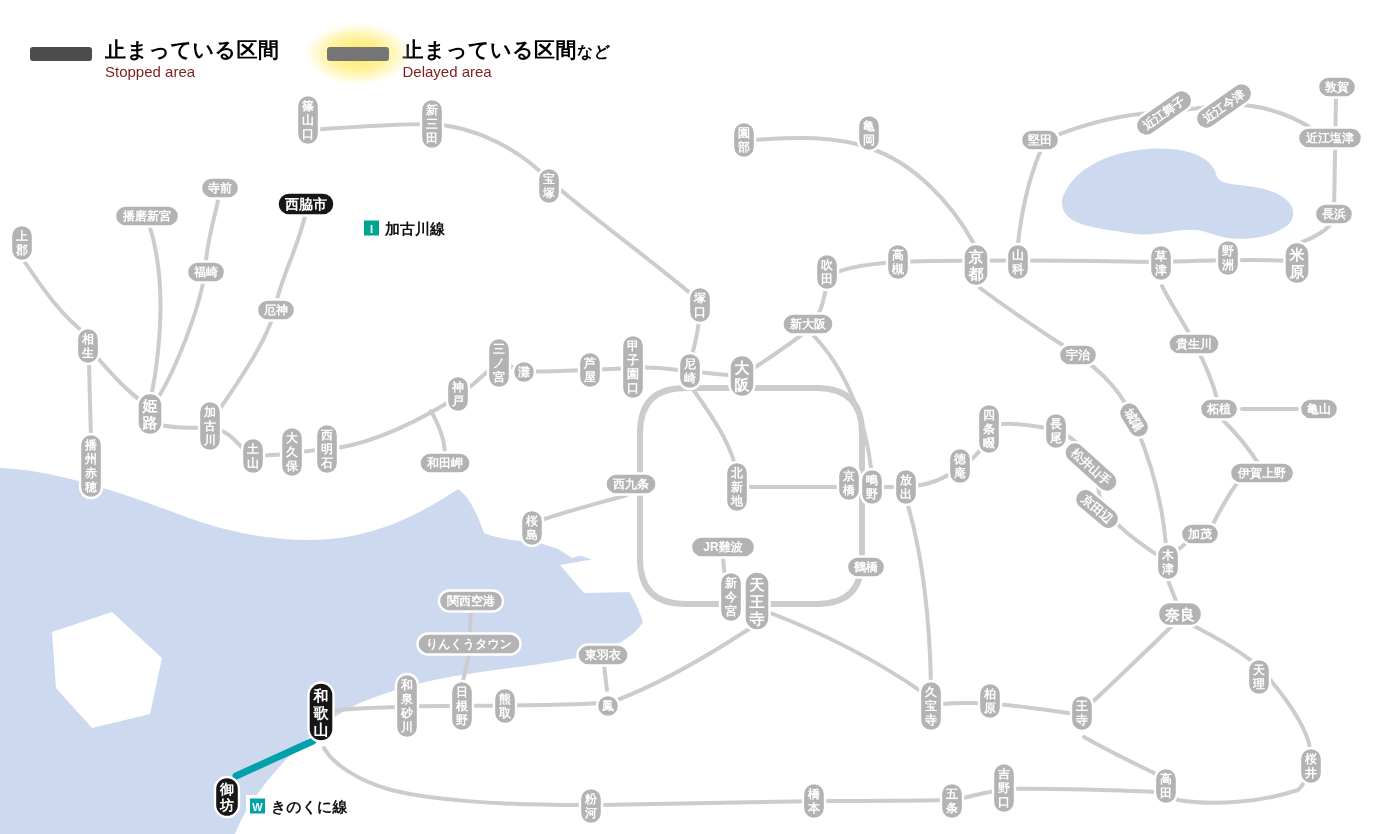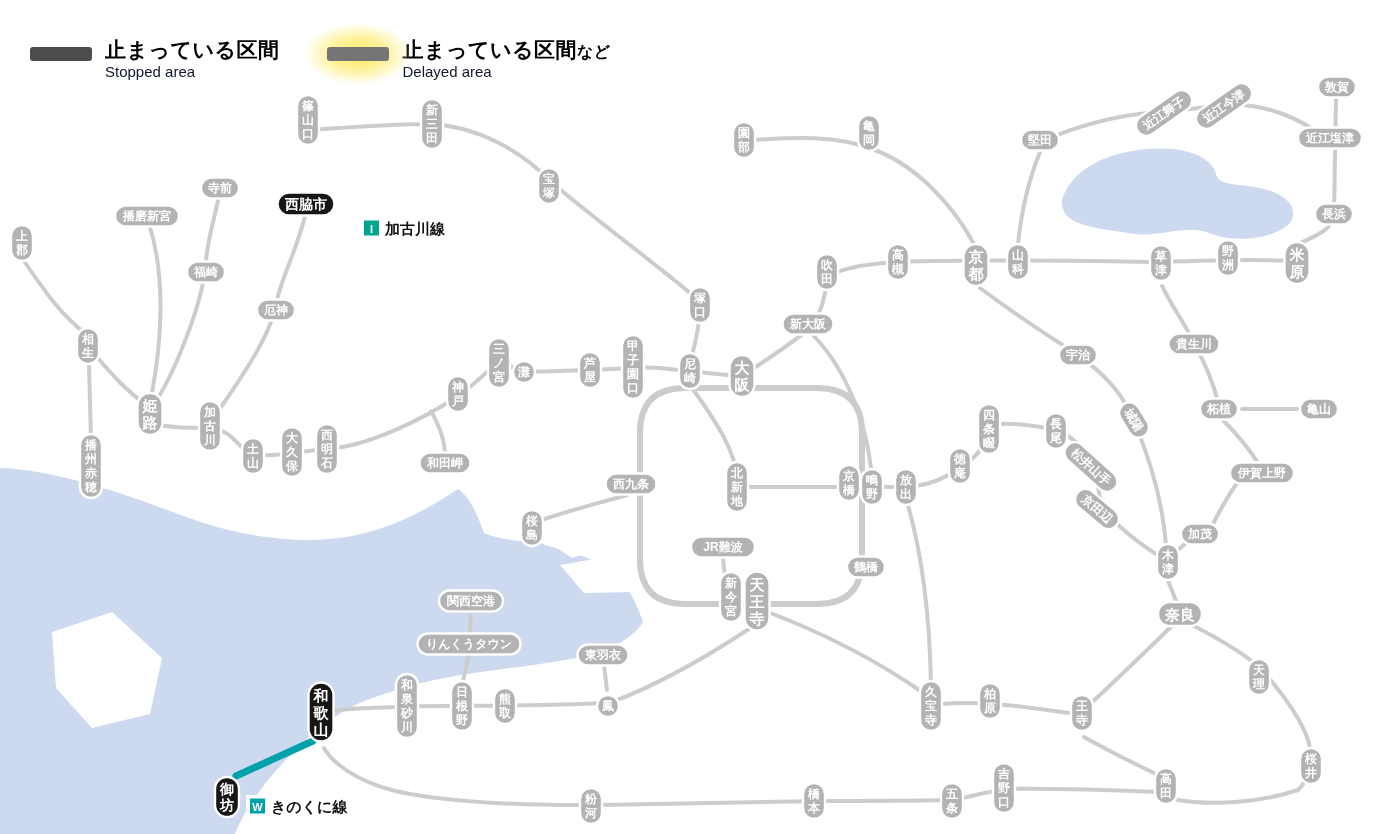--- a/index.html
+++ b/index.html
@@ -7,21 +7,21 @@
   .stage{position:relative;width:1400px;height:834px;overflow:hidden;background:#fff;}
   #map-svg{position:absolute;left:0;top:0;}
   #map-svg text{font-family:"Liberation Sans","DejaVu Sans",sans-serif;}
   .legend{position:absolute;top:24px;left:30px;display:flex;gap:48px;z-index:5;margin-top:14px;}
   .legend-item{display:flex;align-items:flex-start;gap:13px;}
   .swatch-wrap{position:relative;width:62px;height:14px;margin-top:9px;flex:0 0 auto;}
   .swatch{position:absolute;left:0;top:0;width:62px;height:14px;border-radius:3px;}
   .glow{position:absolute;left:-22px;top:-24px;width:106px;height:62px;border-radius:50%;}
   .legend-text .ja{font-size:21px;font-weight:700;color:#000;line-height:1.15;letter-spacing:.5px;}
   .legend-text .suffix{font-size:16px;font-weight:700;}
-  .legend-text .en{font-size:15px;color:#0f172a;margin-top:1px;}
+  .legend-text .en{font-size:15px;color:#7f1d1d;margin-top:1px;}
 </style>
 </head>
 <body>
 
 <div class="stage">
 
   <svg id="map-svg" width="1400" height="834" viewBox="0 0 1400 834">
       <path d="M 0 468 C 55 470 120 492 178 514 C 238 537 300 546 352 536 C 398 527 432 506 458 489 C 470 497 478 516 484 533 C 500 540 522 541 540 543 C 562 551 588 556 606 566 C 622 576 636 600 643 622 C 630 643 598 655 565 660 C 530 666 492 670 455 676 C 420 682 390 691 362 702 C 330 716 305 740 282 764 C 262 786 244 810 235 834 L 0 834 Z" fill="#cdd9ee"></path>
       <path d="M 1062 200 C 1070 172 1104 152 1148 149 C 1188 146 1212 158 1216 174 C 1219 187 1240 183 1264 189 C 1291 196 1300 212 1288 225 C 1269 240 1234 243 1209 233 C 1184 223 1159 239 1128 233 C 1094 227 1060 226 1062 200 Z" fill="#cdd9ee"></path>
       <path d="M 545 540 L 588 532 L 602 548 L 572 558 Z" fill="#ffffff"></path>

